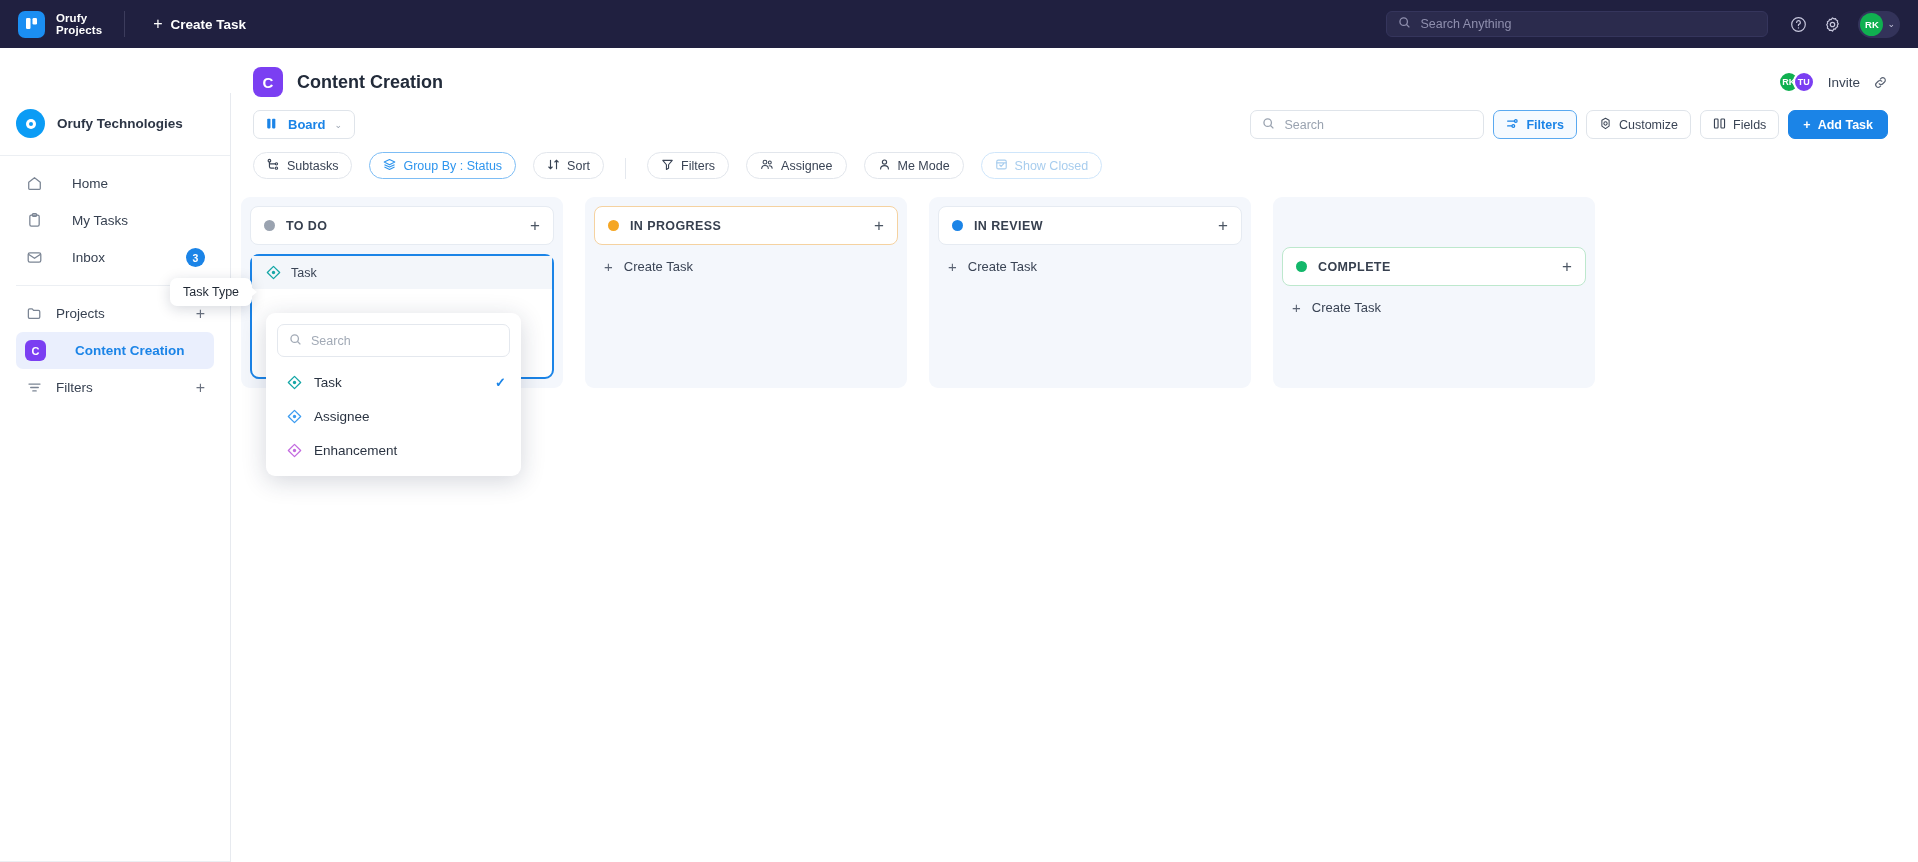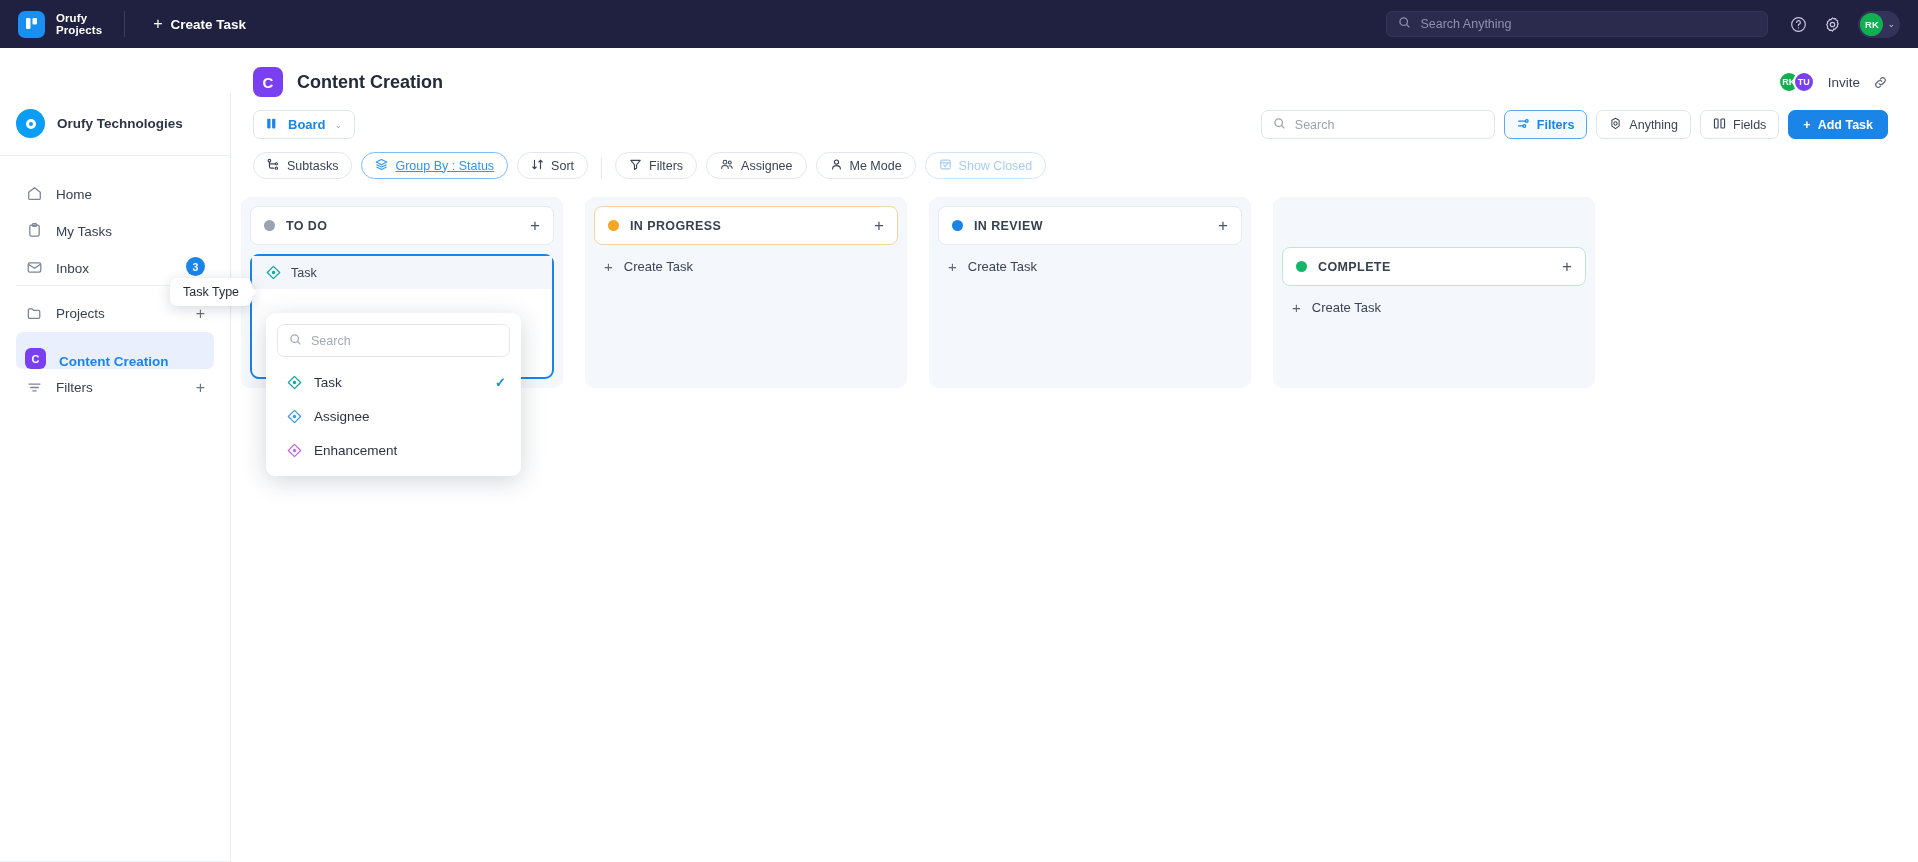--- a/index.html
+++ b/index.html
@@ -69,21 +69,21 @@
     display:flex; align-items:center; justify-content:center; flex:none;
   }
   .ws-logo-inner { width:10px;height:10px;border-radius:50%;background:#fff;
      display:flex;align-items:center;justify-content:center;}
   .ws-logo-dot { width:4px;height:4px;border-radius:50%;background:#0b9cf5;}
   .ws-name { font-size:13.5px; color:#2c3545; font-weight:600; }
   .side-sep { height:1px; background:#eceff3; margin: 0 0 9px 0; }
   .side-sep.inset { margin: 9px 16px; }
   .nav-list { padding: 0 16px; }
   .nav-item {
-    display:flex; align-items:flex-end; gap:13px; height:37px;
+    display:flex; align-items:center; gap:29px; height:37px;
     padding: 0 9px; border-radius:7px; cursor:pointer; position:relative;
   }
   .nav-item .label { font-size:13.5px; color:#374151; }
   .nav-item.selected { background:#eaeffd; }
   .nav-item.selected .label { color:#1b84e7; font-weight:600; }
   .nav-ic { width:18px; display:flex; align-items:center; justify-content:center; color:#7b8594; flex:none;}
   .badge-3 {
     margin-left:auto; width:19px; height:19px; border-radius:50%;
     background:#1b84e7; color:#fff; font-size:10.5px; font-weight:bold;
     display:flex; align-items:center; justify-content:center;
@@ -141,27 +141,27 @@
   .tb-btn {
     display:flex; align-items:center; gap:7px; height:29px; padding:0 12px;
     border:1px solid #dfe4ea; border-radius:7px; background:#fff;
     font-size:12.5px; color:#3a4455; cursor:pointer; white-space:nowrap;
   }
   .tb-btn.active { border-color:#5aa9f0; color:#1b84e7; background:#f5faff; font-weight:600; }
   .tb-btn.primary {
     background:#1b84e7; border-color:#1b84e7; color:#fff; font-weight:600; padding:0 14px;
   }
 
-  .toolbar2 { display:flex; align-items:flex-end; gap:9px; padding: 13px 22px 0 22px; }
+  .toolbar2 { display:flex; align-items:flex-end; gap:17px; padding: 13px 22px 0 22px; }
   .chip {
     display:flex; align-items:center; gap:7px; height:27px; padding:0 13px;
     border:1px solid #e2e6ec; border-radius:14px; background:#fff;
     font-size:12.5px; color:#3a4455; cursor:pointer; white-space:nowrap;
   }
-  .chip.active { border-color:#7dbdf5; color:#2e95ee; background:#fff;text-decoration:underline; }
+  .chip.active { border-color:#7dbdf5; color:#2e95ee; background:#fff; }
   .chip.muted { border-color:#cfe6fb; color:#a8cdee; }
   .chip-div { width:1px; height:21px; background:#e4e8ee; margin:0 4px; }
 
   
   .board { display:flex; gap:22px; padding: 18px 22px 0 10px; }
   .col { width:322px; background:#f4f7fc; border-radius:9px; padding:9px; flex:none; }
   .col-head {
     display:flex; align-items:center; height:39px; background:#fff;
     border:1px solid #e6ebf2; border-radius:8px; padding: 0 13px;
   }
@@ -412,21 +412,21 @@
           </span>
           <span>Filters</span>
         </div>
         <div class="tb-btn">
           <span>
             <svg width="13" height="13" viewBox="0 0 18 18" fill="none" stroke="#3a4455" stroke-width="1.4">
                 <path d="M9 1.8l5 2.6v8.2L9 16.2 4 12.6V4.4z" stroke-linejoin="round"></path>
                 <circle cx="9" cy="9" r="2.3"></circle>
               </svg>
           </span>
-          <span>Anything</span>
+          <span>Customize</span>
         </div>
         <div class="tb-btn">
           <span>
             <svg width="13" height="13" viewBox="0 0 16 16" fill="none" stroke="#3a4455" stroke-width="1.4">
                 <rect x="1.8" y="2.5" width="4.4" height="11" rx="1"></rect>
                 <rect x="9.8" y="2.5" width="4.4" height="11" rx="1"></rect>
               </svg>
           </span>
           <span>Fields</span>
         </div>

